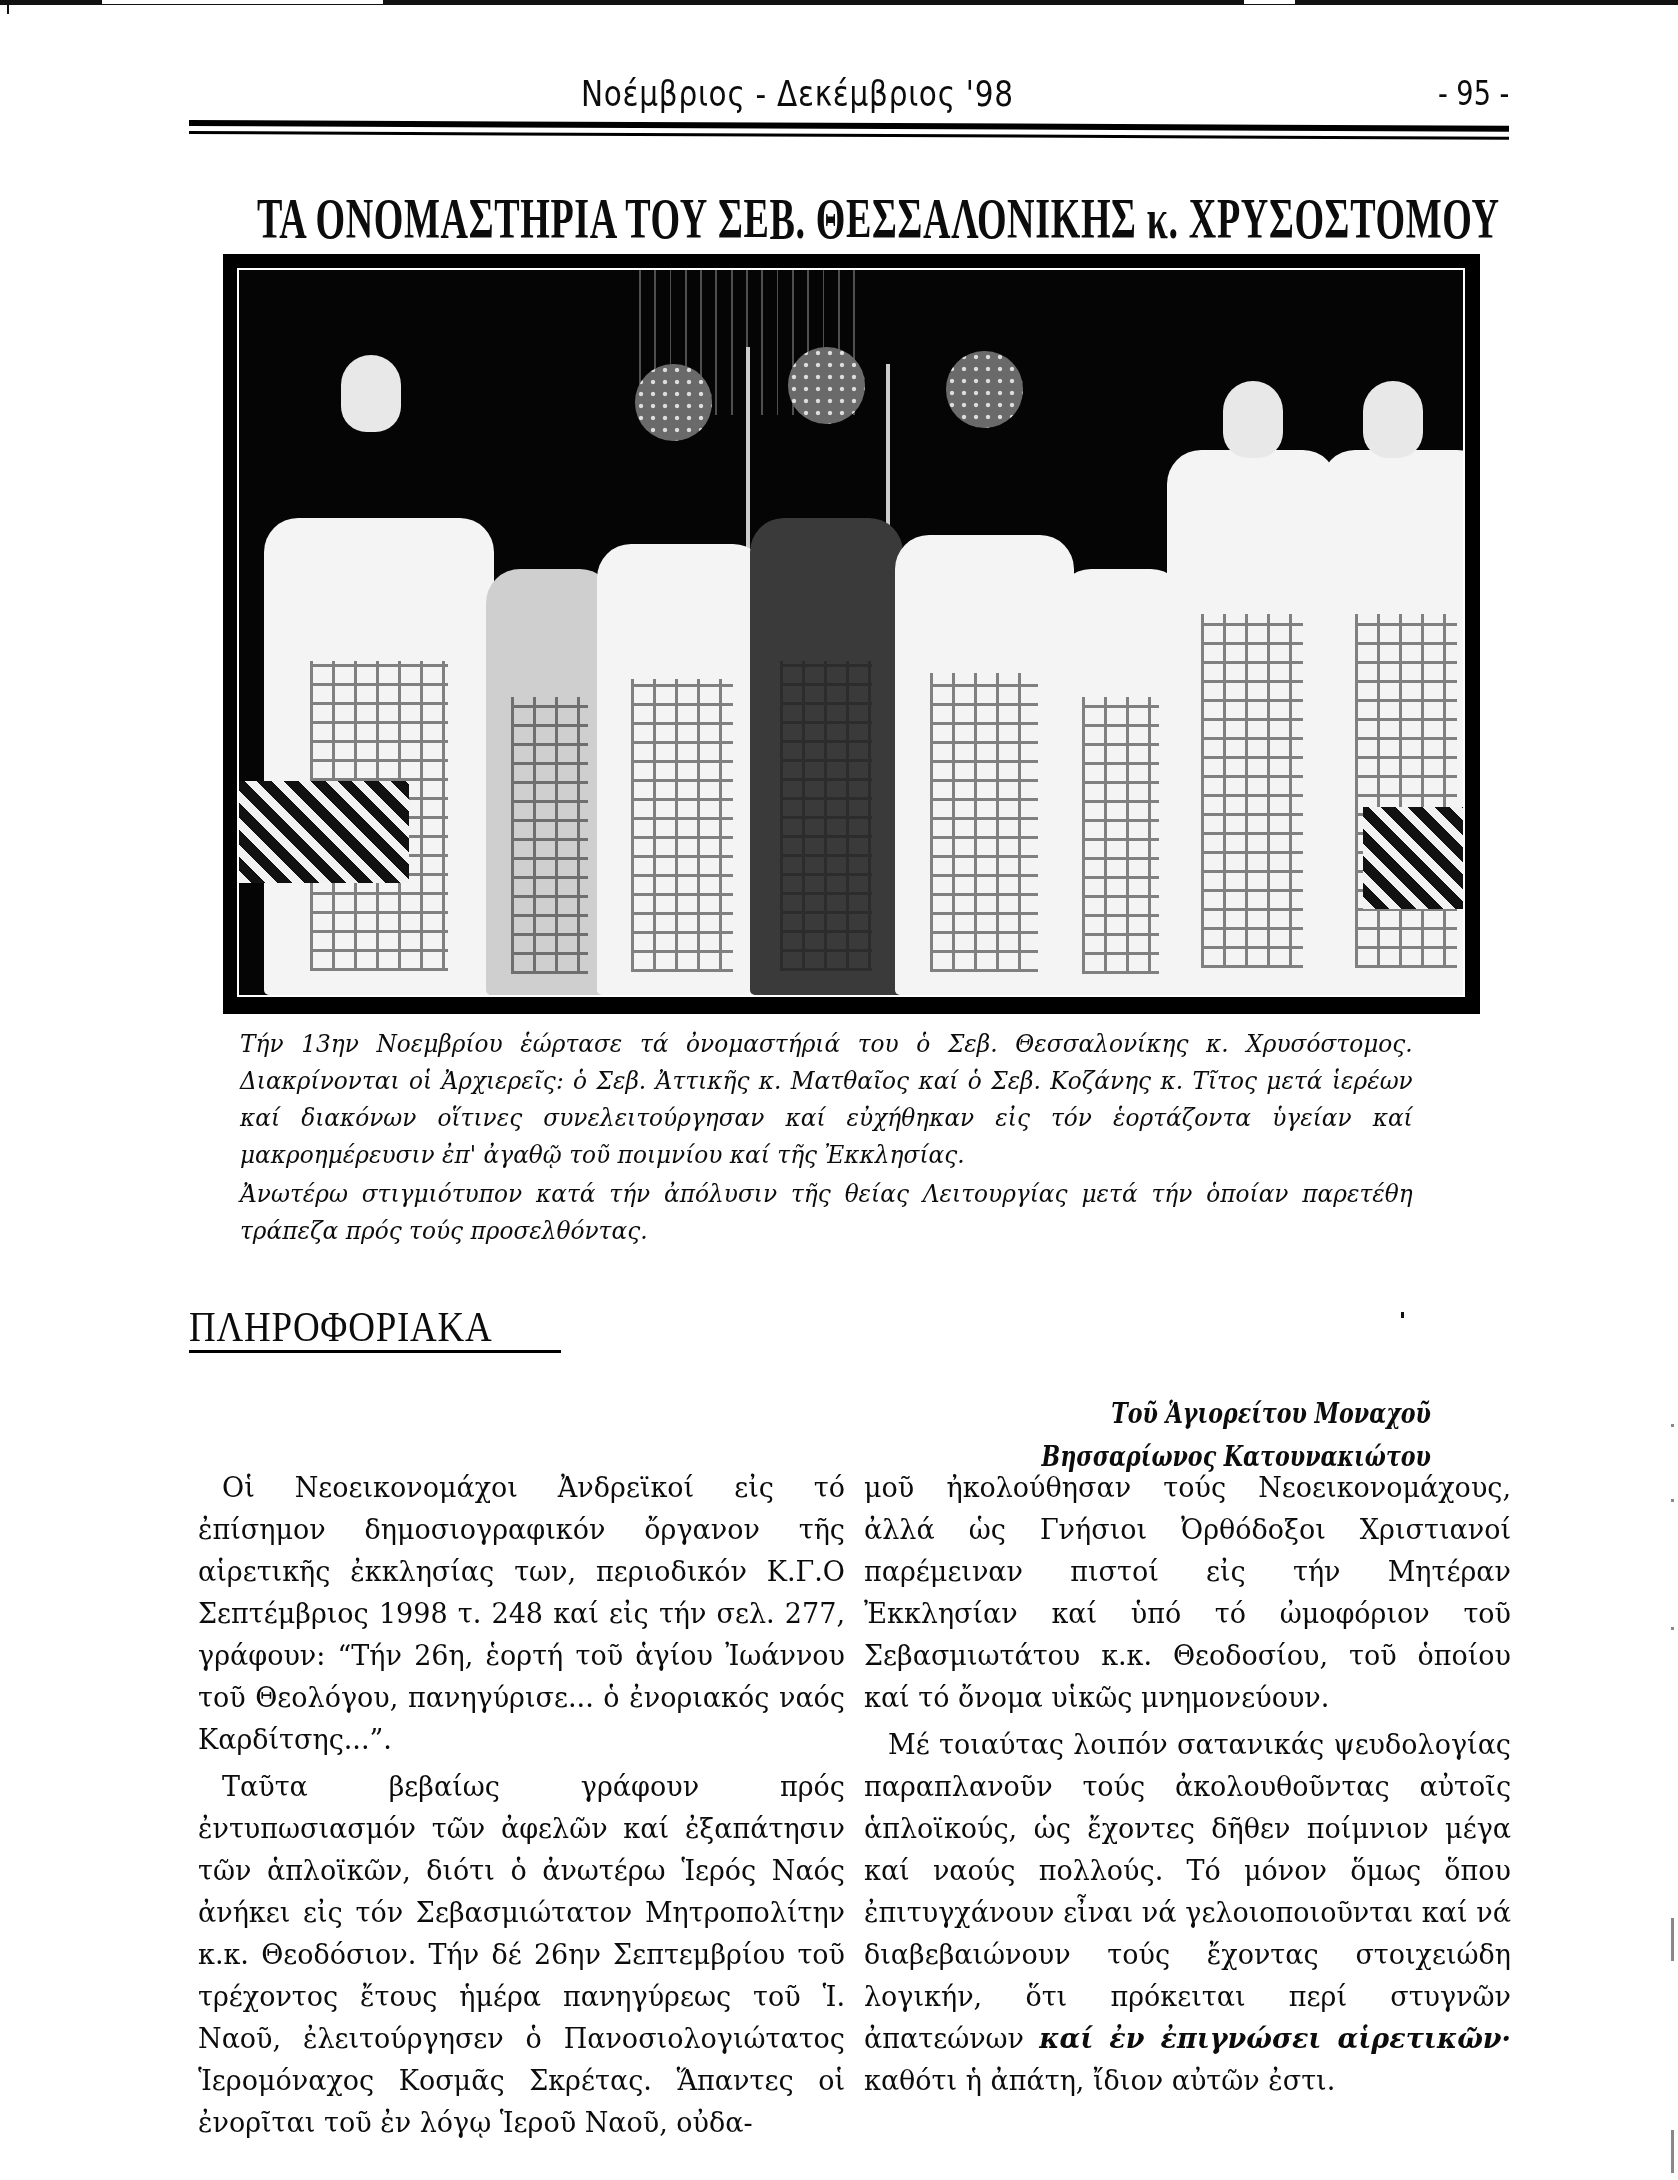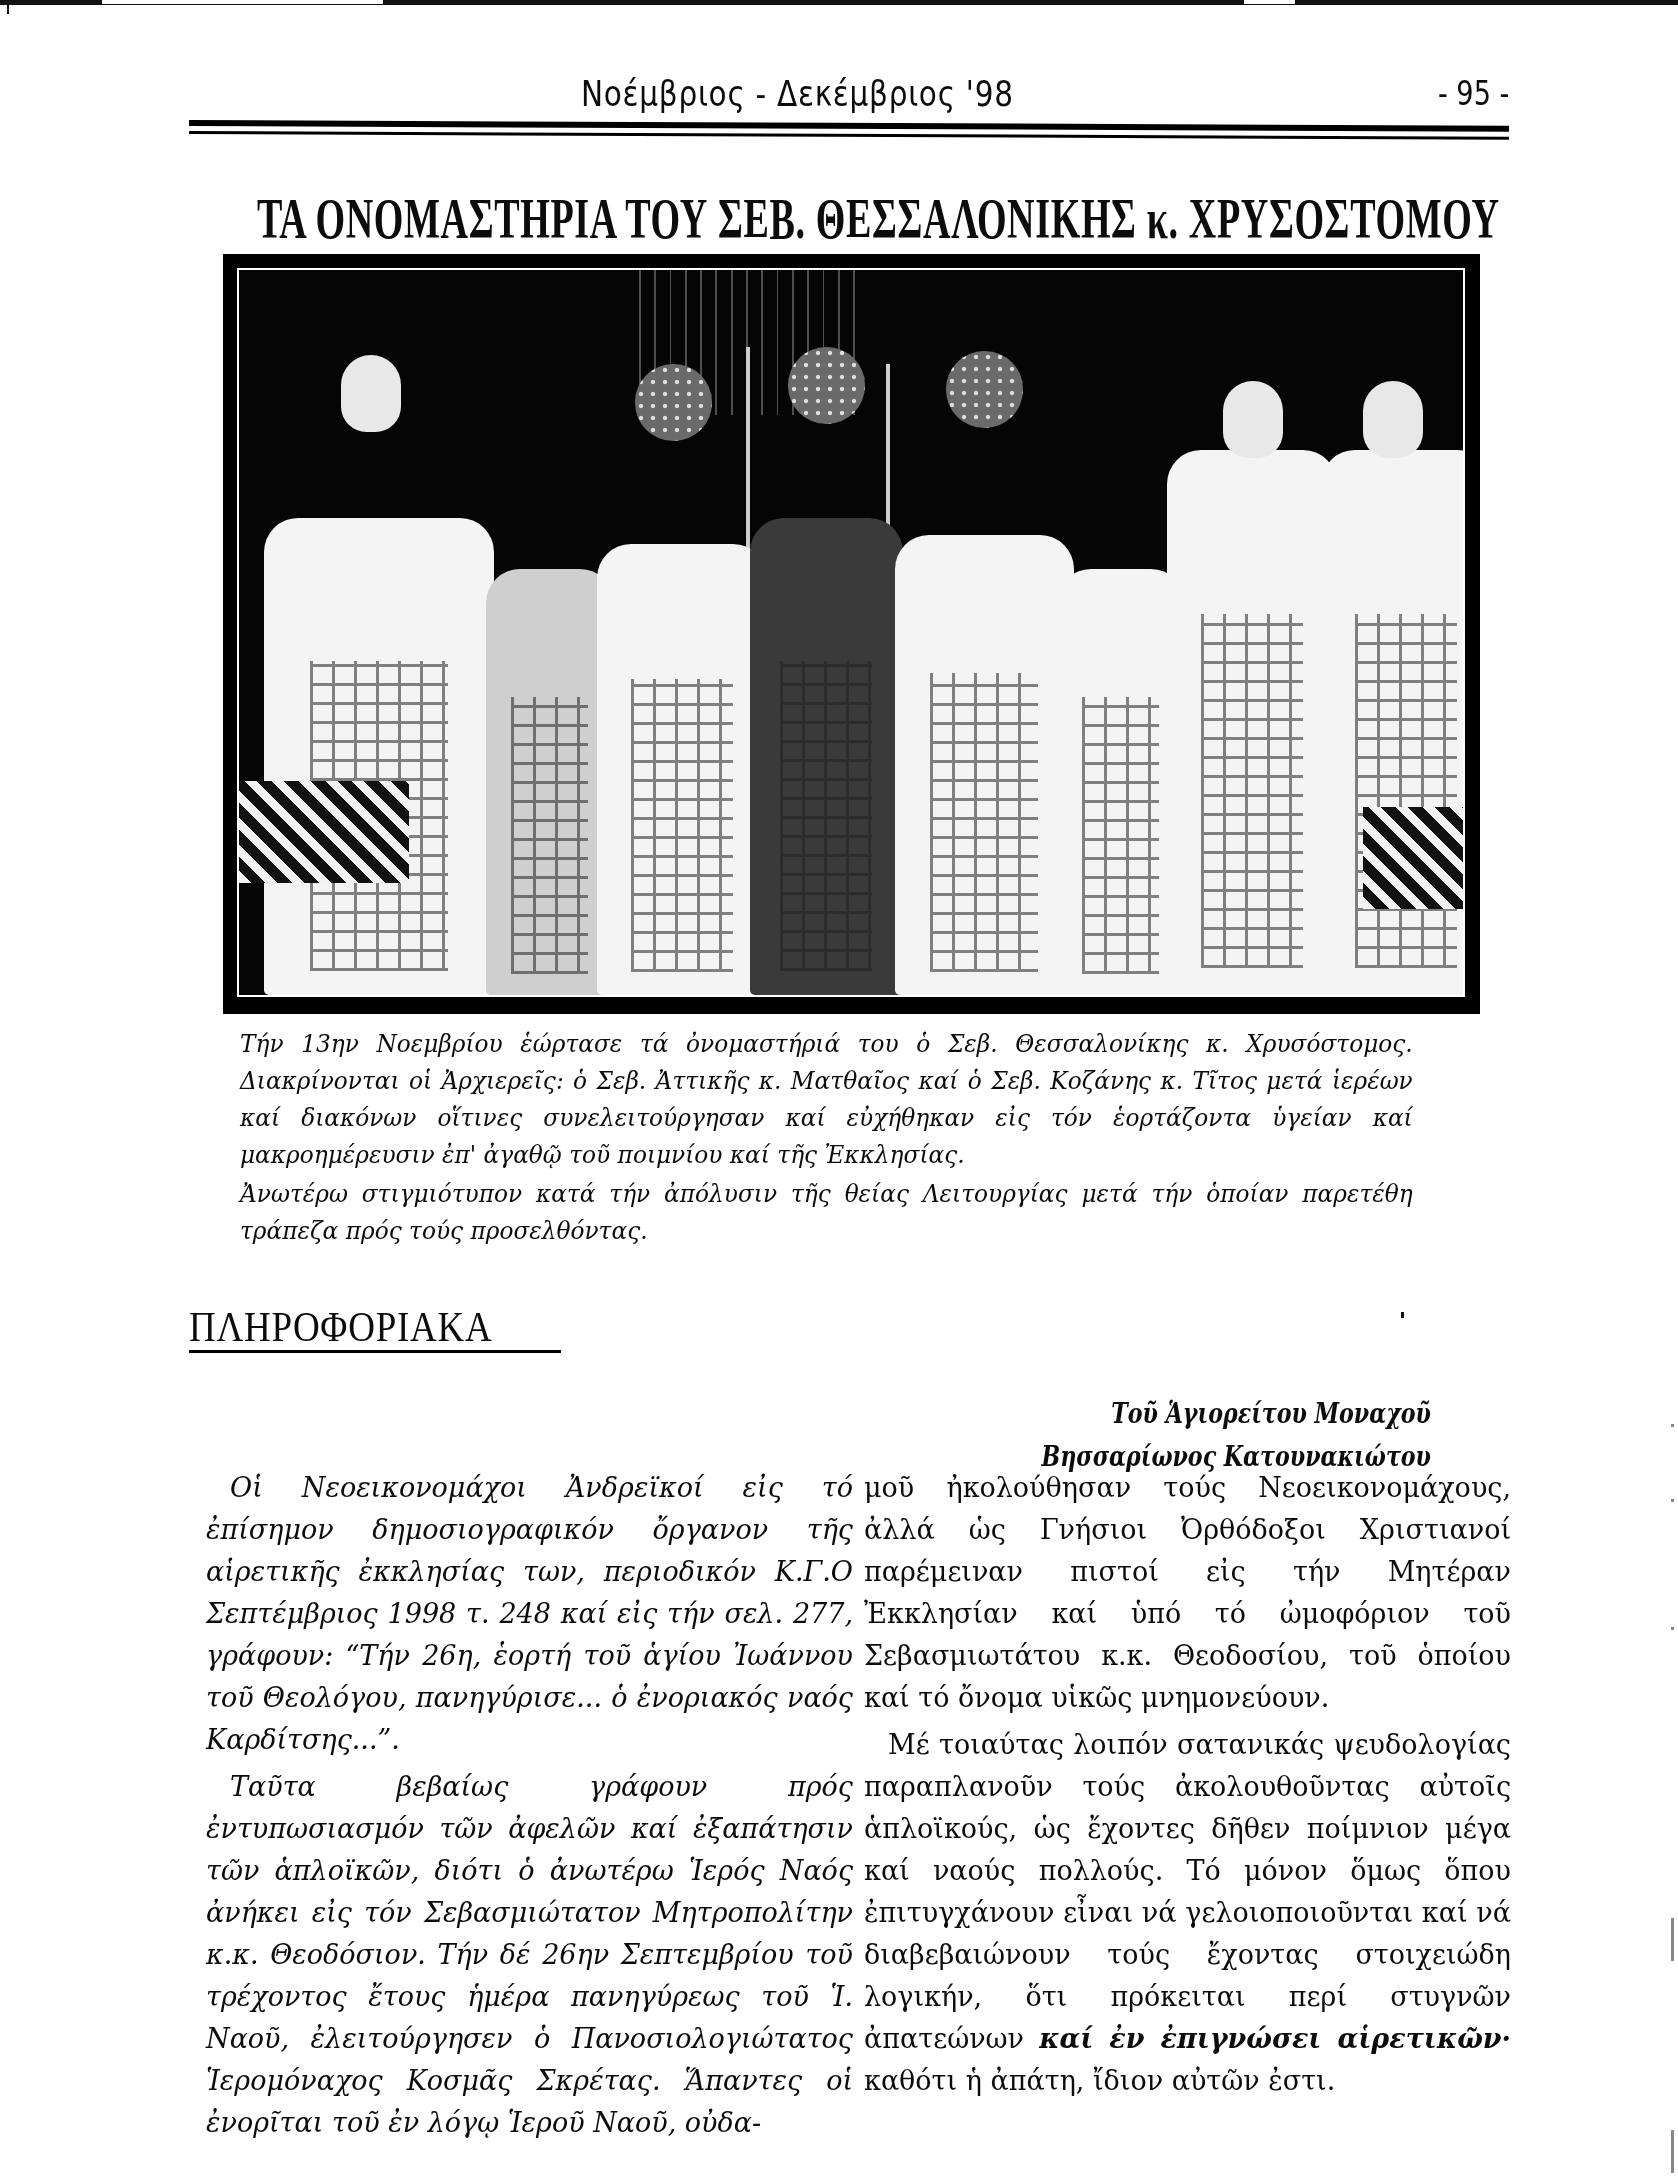--- a/index.html
+++ b/index.html
@@ -72,21 +72,21 @@
       position: absolute; right: 247px; top: 1392px; text-align: right;
       font-family: "DejaVu Serif", serif; font-style: italic; font-weight: bold; font-size: 27px; line-height: 43px;
       transform: scaleX(0.82); transform-origin: right top; white-space: nowrap;
     }
 
     .col {
       position: absolute; top: 1467px; width: 647px;
       font-family: "DejaVu Serif", serif; font-size: 27px; line-height: 42px;
       text-align: justify; text-align-last: left;
     }
-    .col-left { left: 206px; font-style: italic; }
+    .col-left { left: 198px; }
     .col-right { left: 864px; }
     .col p { margin: 0; text-indent: 24px; }
     .col p.cont { text-indent: 0; }
     .col p + p { margin-top: 5.1px; }
     .emph { font-weight: bold; font-style: italic; }
 
     .margin-tick { position: absolute; left: 1671px; width: 2.6px; background: #888; }
   </style>
 </head>
 <body>

